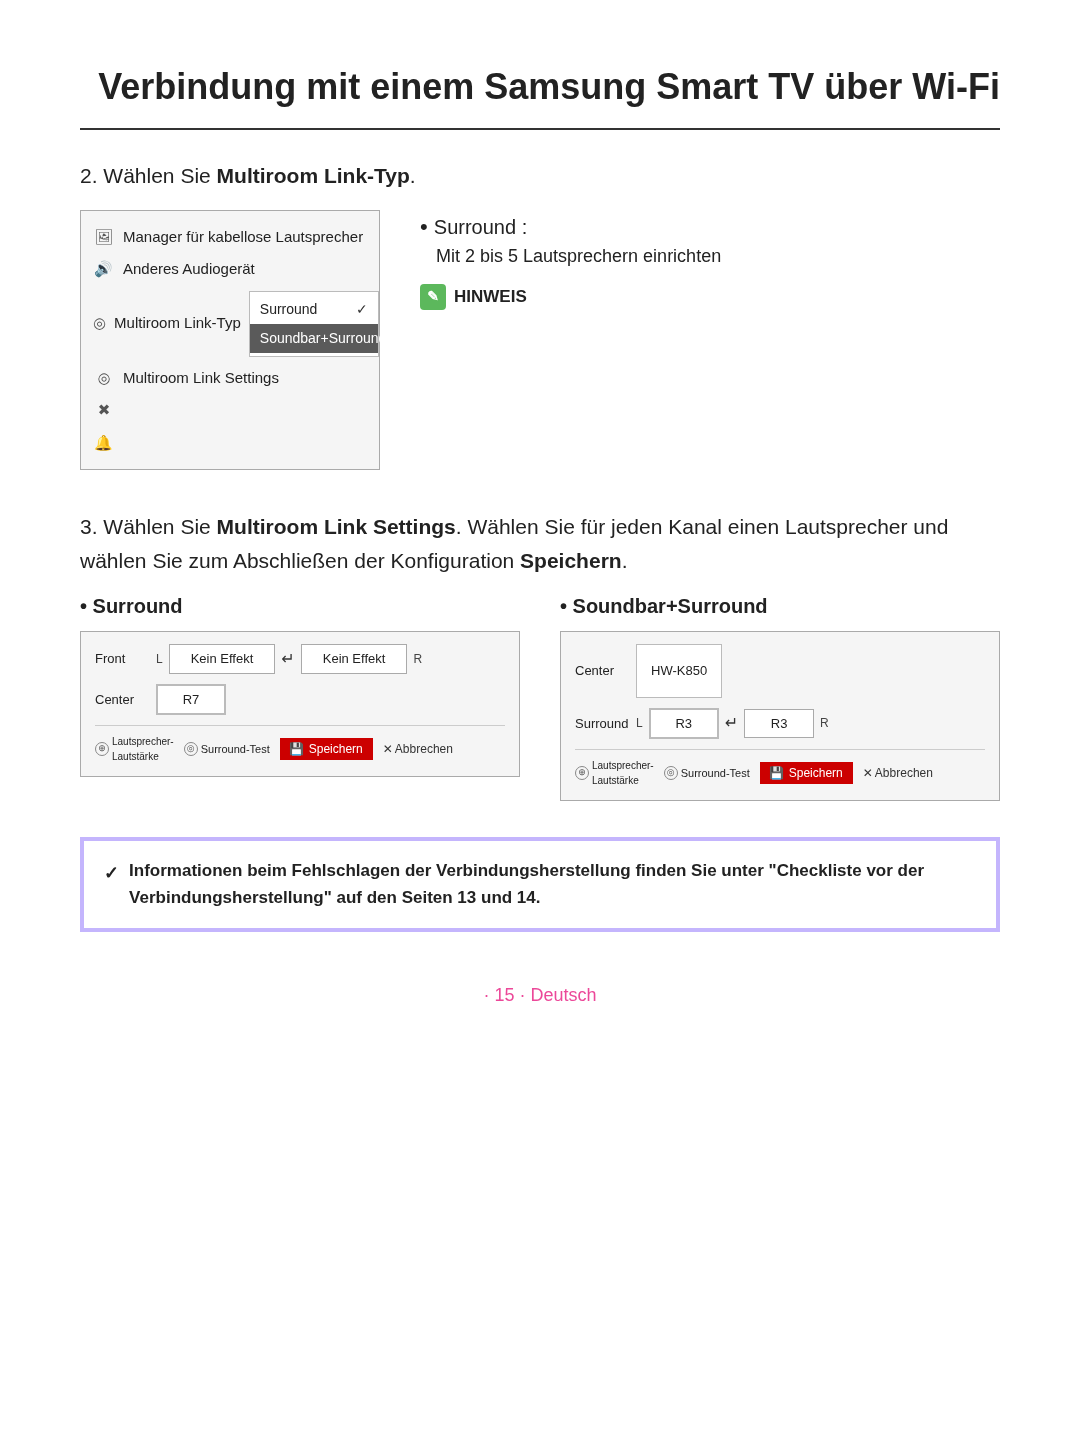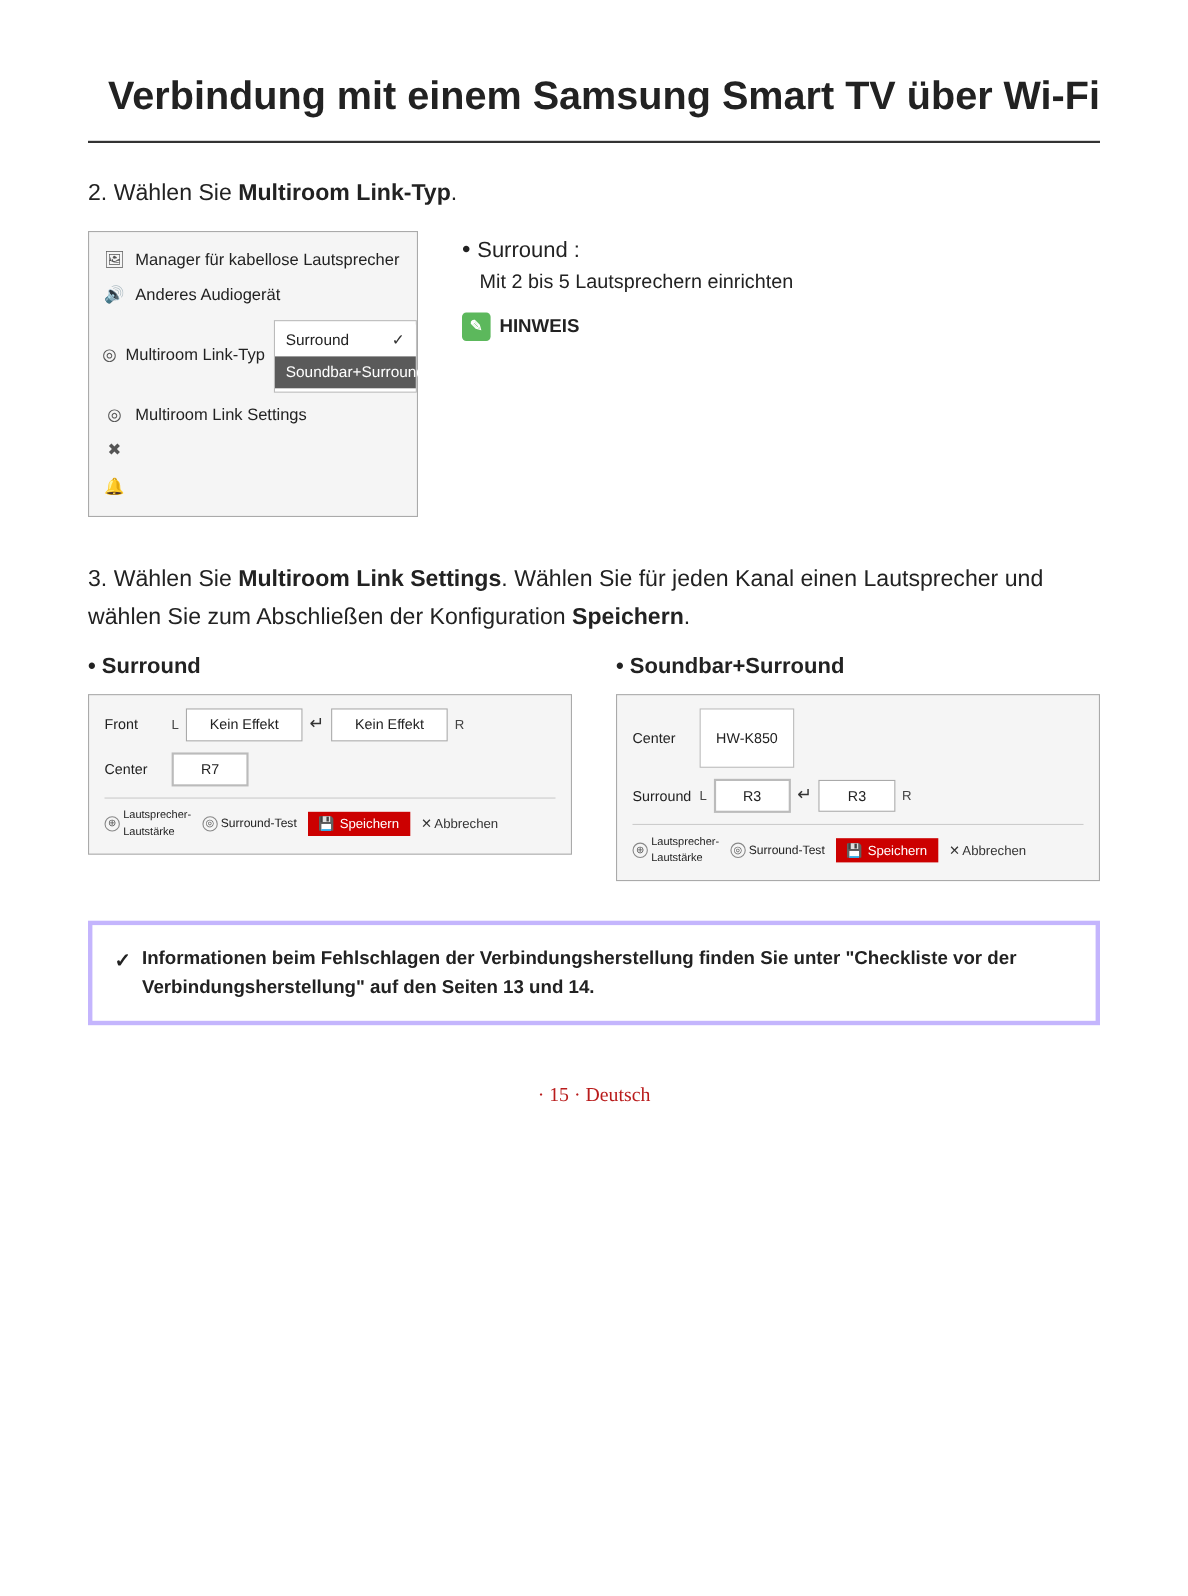--- a/index.html
+++ b/index.html
@@ -272,22 +272,21 @@
       font-size: 18px;
       flex-shrink: 0;
       margin-top: 2px;
     }
 
     
     .page-footer {
       text-align: center;
       font-size: 18px;
       margin-top: 50px;
-      color: #b91c1c;
-      font-family: Liberation Serif, serif;
+      color: #ec4899;
     }
   </style>
 </head>
 <body>
 
 <h1>Verbindung mit einem Samsung Smart TV über Wi-Fi</h1>
 
 <p class="step-title">
   <span>2. Wählen Sie </span><b>Multiroom Link-Typ</b><span>.</span>
 </p>

